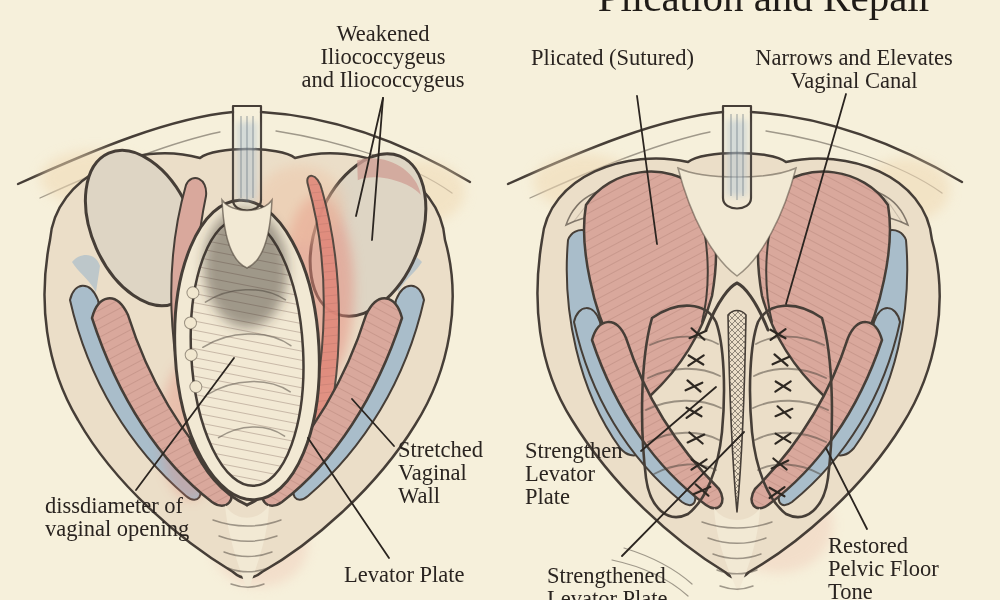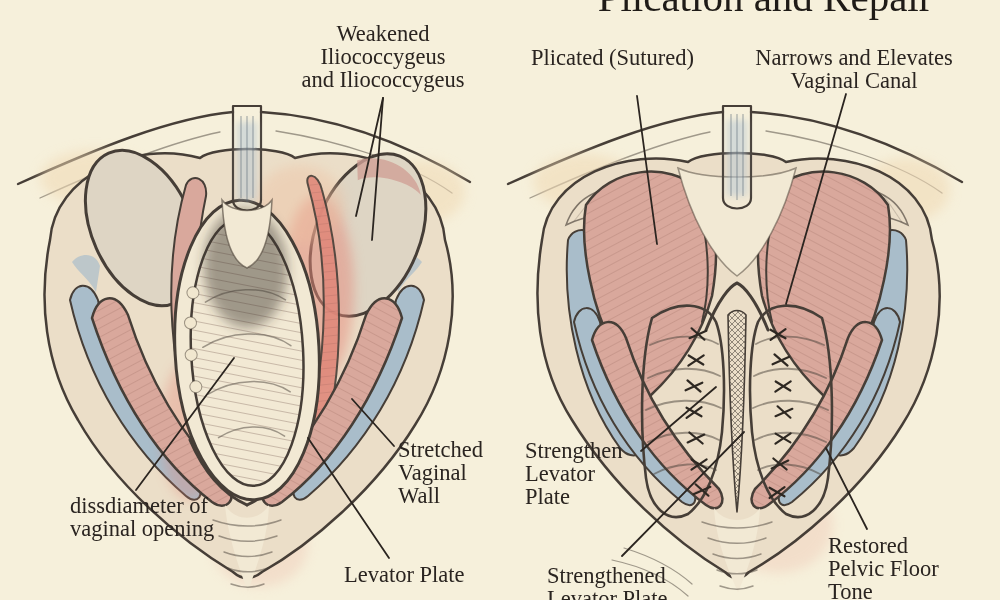--- a/index.html
+++ b/index.html
@@ -307,21 +307,21 @@
 
 <div class="lbl" style="left:531px;top:46px;">
   <span>Plicated (Sutured)</span>
 </div>
 
 <div class="lbl center" style="left:854px;top:46px;">
   <span>Narrows and Elevates</span>
   <span>Vaginal Canal</span>
 </div>
 
-<div class="lbl" style="left:45px;top:494px;margin-left:25px;">
+<div class="lbl" style="left:45px;top:494px;">
   <span>dissdiameter of</span>
   <span>vaginal opening</span>
 </div>
 
 <div class="lbl" style="left:398px;top:438px;">
   <span>Stretched</span>
   <span>Vaginal</span>
   <span>Wall</span>
 </div>
 

